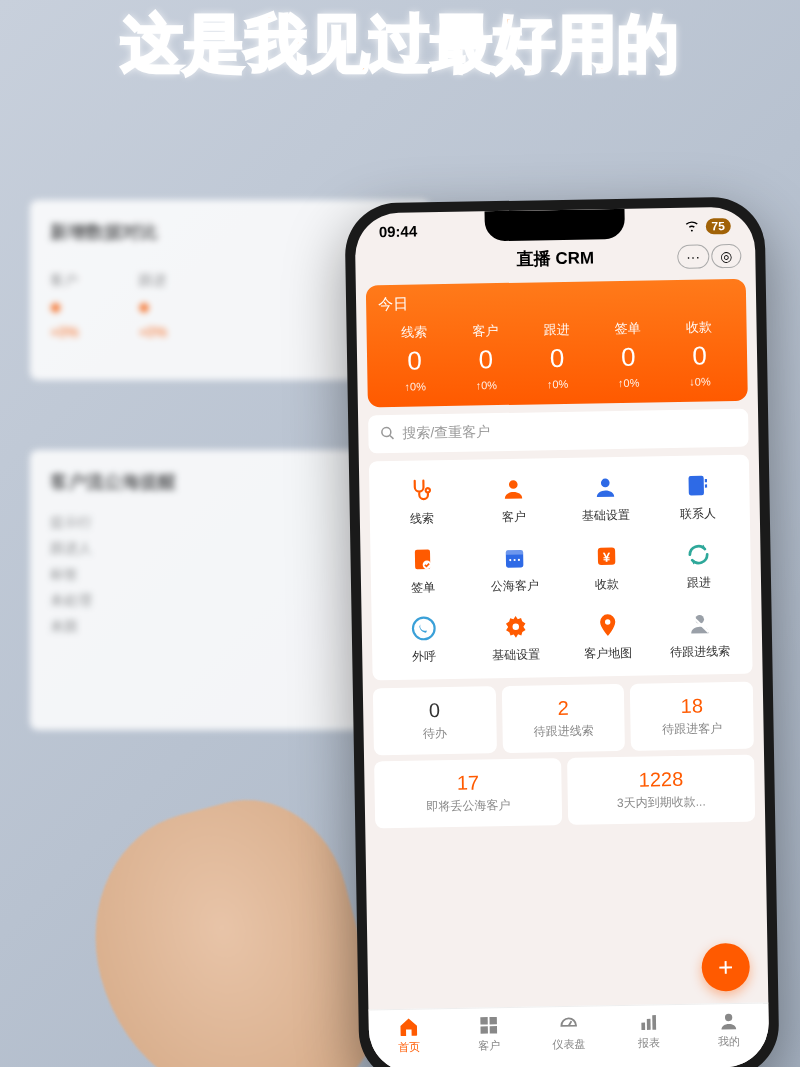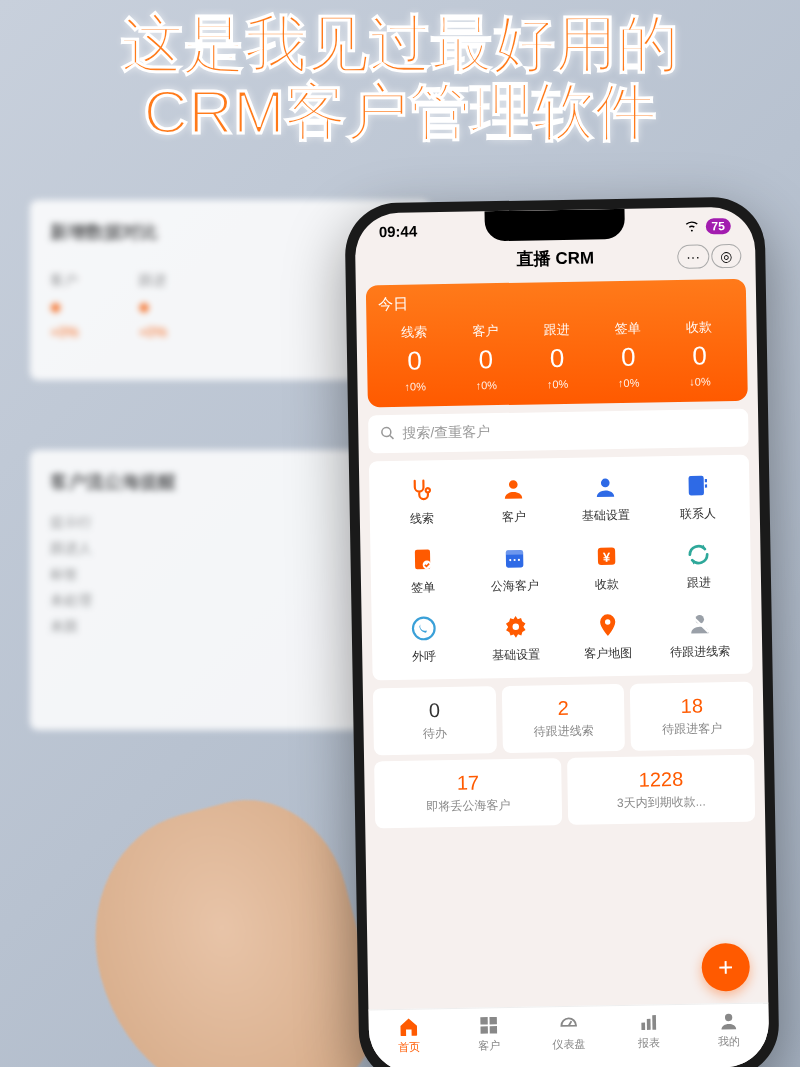--- a/index.html
+++ b/index.html
@@ -7,31 +7,31 @@
 
 
 .bg-desktop { position: absolute; inset: 0; filter: blur(3px); opacity: 0.85; }
 .bg-card { background: #fff; border-radius: 8px; padding: 20px; margin: 20px; position: absolute; }
 .bg-card1 { top: 180px; left: 10px; width: 400px; height: 180px; }
 .bg-card2 { top: 430px; left: 10px; width: 400px; height: 280px; }
 .bg-txt { color: #555; font-size: 18px; font-weight: 600; margin-bottom: 20px; }
 .bg-sm { color: #888; font-size: 14px; margin: 8px 0; }
 
 
-.headline { position: absolute; top: 10px; left: 50%; transform: translateX(-50%); width: 95%; text-align: center; font-size: 62px; font-weight: 400; color: #ff7a1a; -webkit-text-stroke: 3px #fff; text-shadow: 0 0 8px #fff; line-height: 1.1; z-index: 100; }
+.headline { position: absolute; top: 10px; left: 50%; transform: translateX(-50%); width: 95%; text-align: center; font-size: 62px; font-weight: 700; color: #ff7a1a; -webkit-text-stroke: 3px #fff; text-shadow: 0 0 8px #fff; line-height: 1.1; z-index: 100; }
 
 
 .phone { position: absolute; right: 28px; top: 200px; width: 420px; height: 880px; background: #1a1a1a; border-radius: 52px; padding: 10px; box-shadow: 0 20px 60px rgba(0,0,0,0.4); transform: rotate(-1deg); z-index: 50; }
 .screen { width: 100%; height: 100%; background: #f6f0ee; border-radius: 44px; overflow: hidden; position: relative; }
 .notch { position: absolute; top: 0; left: 50%; transform: translateX(-50%); width: 140px; height: 30px; background: #000; border-radius: 0 0 20px 20px; z-index: 10; }
 
 
 .status { display: flex; justify-content: space-between; align-items: center; padding: 10px 24px 4px; font-size: 15px; font-weight: 600; }
 .status-right { display: flex; gap: 6px; align-items: center; }
-.batt { background: #a21caf; color: #fff; border-radius: 10px; padding: 1px 6px; font-size: 12px; }
+.batt { background: #a16207; color: #fff; border-radius: 10px; padding: 1px 6px; font-size: 12px; }
 
 
 .app-hdr { display: flex; justify-content: center; align-items: center; padding: 6px 0; position: relative; }
 .app-title { font-size: 17px; font-weight: 600; }
 .app-ctrl { position: absolute; right: 14px; display: flex; gap: 2px; }
 .pill { border: 1px solid #aaa; border-radius: 14px; padding: 3px 8px; font-size: 14px; display: flex; align-items: center; gap: 4px; }
 
 
 .dash { background: linear-gradient(180deg, #ff7a1a, #ff5a00); margin: 6px 10px; border-radius: 12px; padding: 10px 12px 14px; color: #fff; }
 .dash-hdr { font-size: 15px; margin-bottom: 10px; }
@@ -94,21 +94,20 @@
     <div class="bg-sm">提示行</div>
     <div class="bg-sm">跟进人</div>
     <div class="bg-sm">标签</div>
     <div class="bg-sm">未处理</div>
     <div class="bg-sm">未跟</div>
   </div>
 </div>
 
 <div class="headline">
   <div>这是我见过最好用的</div>
-  <div>CRM客户管理软件</div>
 </div>
 
 <div class="hand"></div>
 
 <div class="phone">
   <div class="screen">
     <div class="notch"></div>
 
     <div class="status">
       <span>09:44</span>

